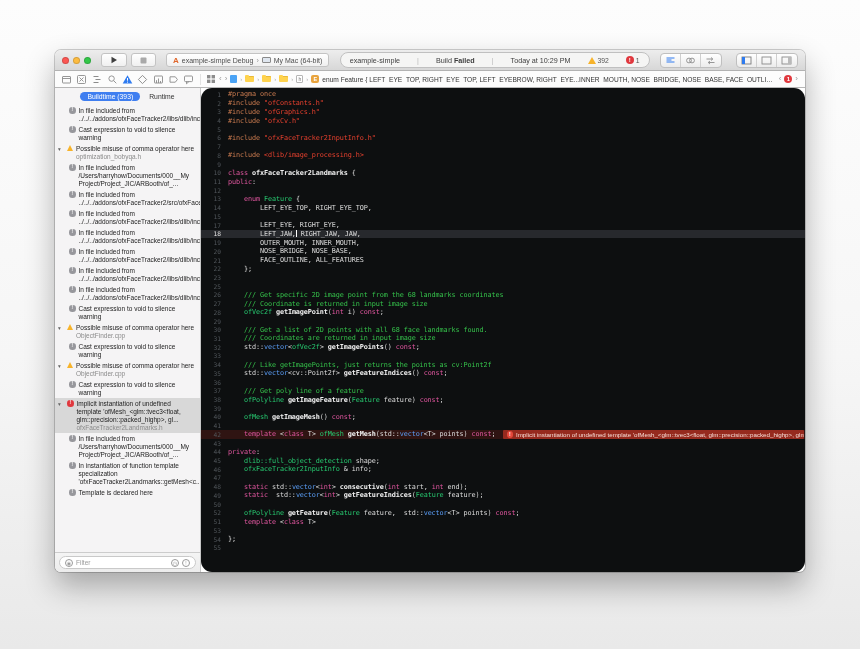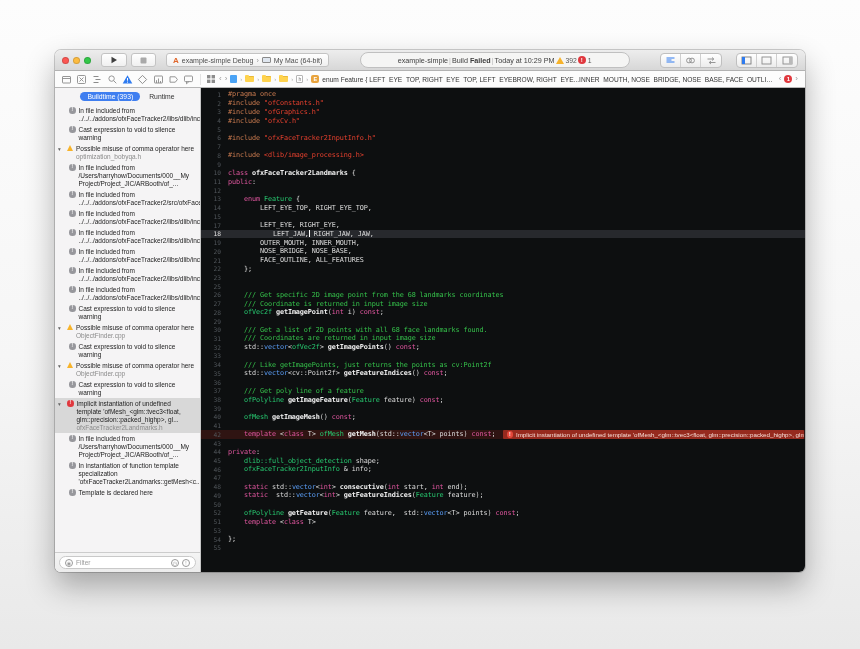--- a/index.html
+++ b/index.html
@@ -30,21 +30,21 @@
     font-size:7px; color:#4d4d4d; padding:0 8px; white-space:nowrap;
   }
   .tbtn.play{margin-left:6px;}
   .scheme { gap:3px; padding:0 6px; margin-left:6px; }
   .scheme .appico { color:#e0662b; font-weight:bold; font-size:8px; }
   .scheme .sep { color:#9a9a9a; font-size:7px; }
   .scheme .mac { width:9px; height:6px; border:1px solid #8a8a8a; border-radius:1px; background:#dfe6ef; }
   .statusbox {
     margin:0 auto; height:16px; min-width:270px;
     border:1px solid #c0c0c0; border-radius:8px; background:#f5f5f4;
-    display:flex; align-items:center; justify-content:center; gap:1px;
+    display:flex; align-items:center; justify-content:center; gap:17px;
     font-size:7.2px; color:#3d3d3d; padding:0 9px; white-space:nowrap;
   }
   .statusbox .pipe{ color:#b9b9b9; }
   .statusbox b{ font-weight:bold; }
   .badge { display:flex; align-items:center; gap:2px; font-size:6.8px; color:#555; }
   .warn-tri { width:0; height:0; border-left:4px solid transparent; border-right:4px solid transparent; border-bottom:7px solid #f7b32b; }
   .err-dot { width:8px; height:8px; border-radius:50%; background:#e0383e; color:#fff; font-size:6px; font-weight:bold; display:flex; align-items:center; justify-content:center; }
   .seg-group { display:flex; height:15px; border:1px solid #bfbfbf; border-radius:4px; overflow:hidden; background:linear-gradient(#fff,#ececec); flex:none; }
   .seg { width:20px; display:flex; align-items:center; justify-content:center; border-right:1px solid #cfcfcf; }
   .seg:last-child{ border-right:none; }
@@ -80,25 +80,25 @@
   .iico.note, .iico.error { width:6.5px; height:6.5px; border-radius:50%; background:#97979c; color:#fff; font-size:4.5px; font-weight:bold; display:flex; align-items:center; justify-content:center; }
   .iico.error { background:#e0383e; }
   .iico.warning { width:0; height:0; border-left:3.8px solid transparent; border-right:3.8px solid transparent; border-bottom:6.5px solid #f7b32b; background:none; }
   .itxt { min-width:0; }
   .ifile { color:#8a8a8a; }
   .filterbar { height:20px; flex:none; border-top:1px solid #cccccc; background:linear-gradient(#f4f4f4,#ececec); display:flex; align-items:center; padding:0 4px; }
   .filterfield { flex:1; height:13px; background:#fff; border:1px solid #c9c9c9; border-radius:7px; display:flex; align-items:center; gap:3px; padding:0 5px; font-size:6.5px; color:#9a9a9a; }
   .filterfield .grow{flex:1;}
   .fcirc { width:8px; height:8px; border:1px solid #9a9a9a; border-radius:50%; color:#9a9a9a; font-size:5px; display:flex; align-items:center; justify-content:center; }
   
-  .editor { flex:1; background:#0d0f10; min-width:0; overflow:hidden; padding-top:2px; font-family:"DejaVu Sans Mono", monospace; }
+  .editor { flex:1; background:#0d0f10; min-width:0; overflow:hidden; padding-top:2px; font-family:"DejaVu Sans Mono", monospace;border-radius:11px; }
   .cl { display:flex; align-items:center; height:8.72px; }
   .ln { width:27px; flex:none; text-align:right; padding-right:7px; font-size:6.2px; color:#51565b; }
   .cb { white-space:pre; font-size:6.8px; letter-spacing:-0.1px; }
-  .cl.cursorline { background:#27292d;gap:13px; }
+  .cl.cursorline { background:#27292d; }
   .cl.cursorline .ln { color:#e8e8e8; }
   .cl.errorline { background:#2f1412; }
   .caret { display:inline-block; width:1px; height:7px; background:#ffffff; vertical-align:-1px; }
   .t-p{color:#dcdcdc} .t-k{color:#e0569f} .t-d{color:#c97a4f} .t-s{color:#e6402e}
   .t-c{color:#35c24b} .t-g{color:#27c970} .t-b{color:#5b9ef7} .t-m{color:#f2f2f2; font-weight:bold;}
   .errbanner { margin-left:7px; margin-right:1px; flex:1; min-width:0; height:8.72px; background:#962a1e; color:#f6dcd6; font-size:6.2px; font-family:"Liberation Sans",sans-serif; display:flex; align-items:center; gap:3px; padding:0 4px; overflow:hidden; white-space:nowrap; border-radius:1px; }
   .erricon { width:6.5px; height:6.5px; flex:none; border-radius:50%; background:#e4473a; color:#fff; font-size:5px; font-weight:bold; display:flex; align-items:center; justify-content:center; }
   svg{display:block;}
 </style>
 </head>

